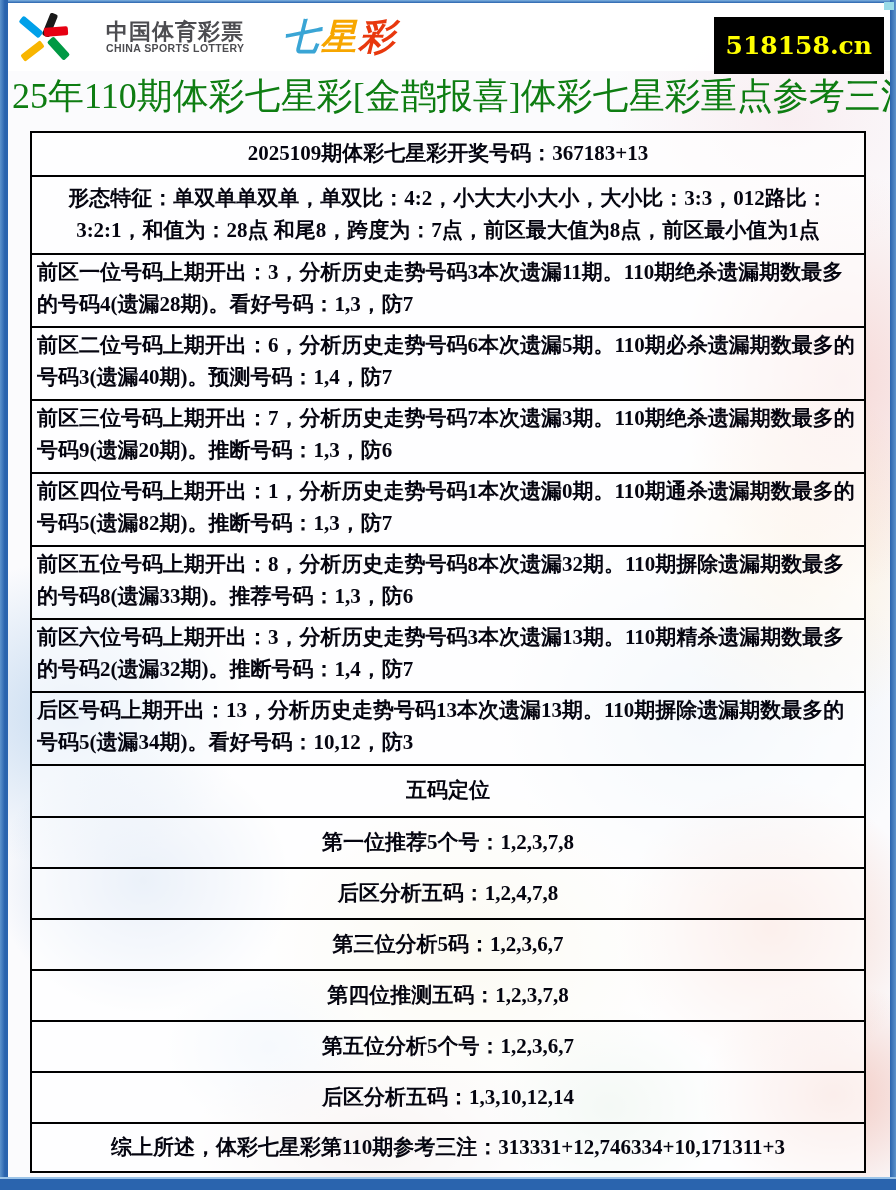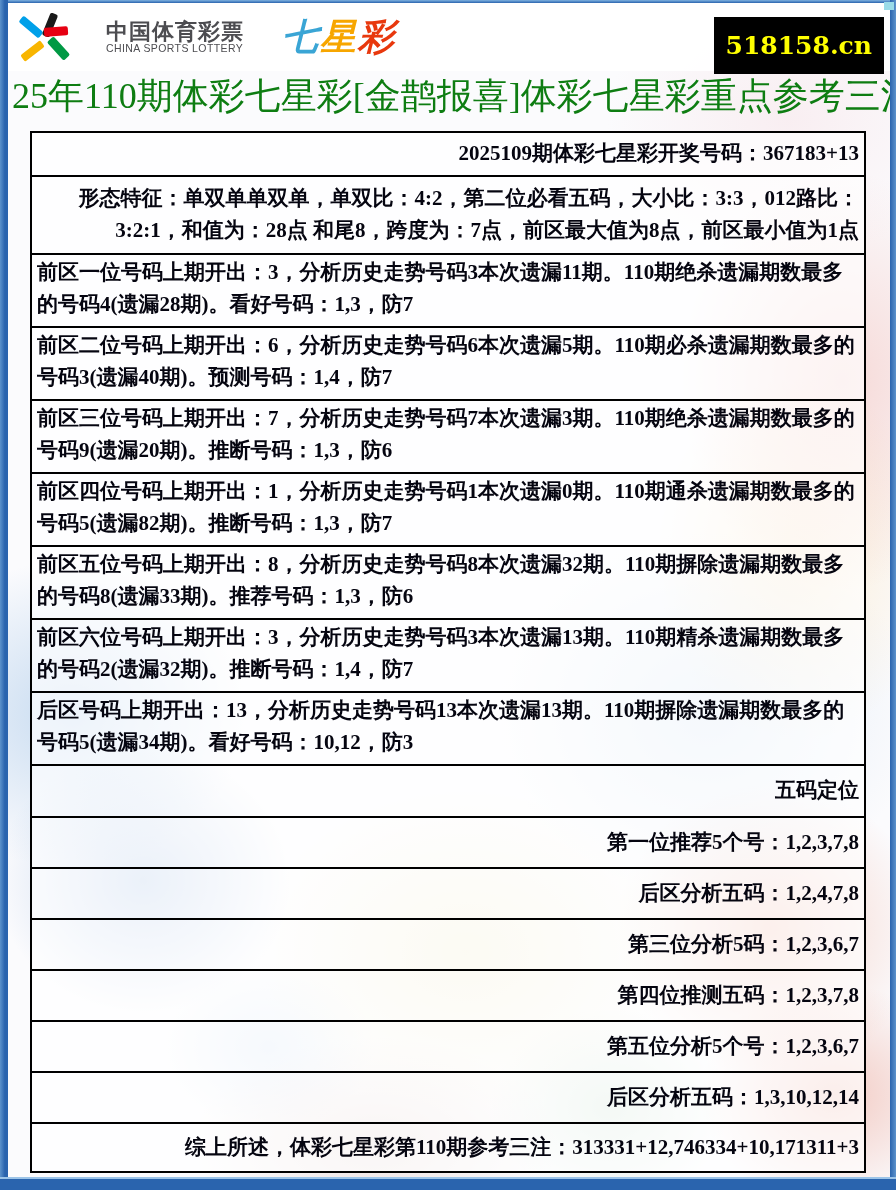--- a/index.html
+++ b/index.html
@@ -34,37 +34,37 @@
   .logo{position:absolute;left:10px;top:8px;display:flex;align-items:center;gap:28px;}
   .emblem{position:relative;width:52px;height:52px;}
   .emblem .bar{position:absolute;border-radius:2px;}
   .bar-blue{width:26px;height:8px;left:0;top:12px;transform:rotate(40deg);}
   .bar-black{width:8px;height:24px;left:28px;top:2px;transform:rotate(22deg);}
   .bar-red{width:24px;height:9px;left:26px;top:16px;transform:rotate(-4deg);}
   .bar-yellow{width:25px;height:8px;left:2px;top:36px;transform:rotate(-38deg);}
   .bar-green{width:25px;height:9px;left:28px;top:33px;transform:rotate(48deg);}
   .logo-text{margin-left:8px;display:flex;flex-direction:column;line-height:1.05;}
   .logo-cn{font-size:22px;color:#4c4c50;letter-spacing:1px;font-weight:bold;font-family:"Liberation Serif",serif;}
-  .logo-en{font-size:10.5px;color:#4c4c50;font-weight:normal;letter-spacing:0.4px;font-family:"Liberation Sans","DejaVu Sans",sans-serif;}
+  .logo-en{font-size:10.5px;color:#4c4c50;font-weight:bold;letter-spacing:0.4px;font-family:"Liberation Sans","DejaVu Sans",sans-serif;}
   .product{margin-left:10px;font-size:36px;font-weight:bold;font-style:italic;letter-spacing:2px;font-family:"Liberation Sans","DejaVu Sans",sans-serif;}
   .badge{position:absolute;right:6px;top:14px;background:#000;color:#ffff00;font-size:25px;font-weight:bold;padding:14px 12px;font-family:"DejaVu Serif",serif;}
 
   
   .main-title{position:absolute;left:12px;top:72px;width:872px;text-align:center;font-size:36px;font-weight:normal;letter-spacing:0px;white-space:nowrap;}
 
   
   .tbl-wrap{position:absolute;left:30px;top:131px;width:836px;}
   table.analysis{border-collapse:collapse;width:836px;background:transparent;}
   table.analysis td{
     border:2px solid #000;
     font-size:21px;font-weight:bold;color:#050510;
     line-height:1.52;padding:2px 5px;
     background:rgba(255,255,255,0.68);
   }
-  td.c{text-align:right;vertical-align:middle;}
+  td.c{text-align:center;vertical-align:middle;}
   td.l{text-align:left;vertical-align:top;}
 </style>
 </head>
 <body>
 
 <div class="page">
 
   <div class="edge edge-top"></div>
   <div class="edge edge-left"></div>
   <div class="edge edge-right"></div>
@@ -91,21 +91,21 @@
 
   <div class="main-title" style="color: rgb(14, 125, 18);">25年110期体彩七星彩[金鹊报喜]体彩七星彩重点参考三注</div>
 
   <div class="tbl-wrap">
     <table class="analysis">
       <tbody>
           <tr>
             <td class="c" style="height: 38px;">2025109期体彩七星彩开奖号码：367183+13</td>
           </tr>
           <tr>
-            <td class="c" style="height: 72px;">形态特征：单双单单双单，单双比：4:2，第二位必看五码，大小比：3:3，012路比：3:2:1，和值为：28点 和尾8，跨度为：7点，前区最大值为8点，前区最小值为1点</td>
+            <td class="c" style="height: 72px;">形态特征：单双单单双单，单双比：4:2，小大大小大小，大小比：3:3，012路比：3:2:1，和值为：28点 和尾8，跨度为：7点，前区最大值为8点，前区最小值为1点</td>
           </tr>
           <tr>
             <td class="l" style="height: 67px;">前区一位号码上期开出：3，分析历史走势号码3本次遗漏11期。110期绝杀遗漏期数最多的号码4(遗漏28期)。看好号码：1,3，防7</td>
           </tr>
           <tr>
             <td class="l" style="height: 67px;">前区二位号码上期开出：6，分析历史走势号码6本次遗漏5期。110期必杀遗漏期数最多的号码3(遗漏40期)。预测号码：1,4，防7</td>
           </tr>
           <tr>
             <td class="l" style="height: 67px;">前区三位号码上期开出：7，分析历史走势号码7本次遗漏3期。110期绝杀遗漏期数最多的号码9(遗漏20期)。推断号码：1,3，防6</td>
           </tr>

